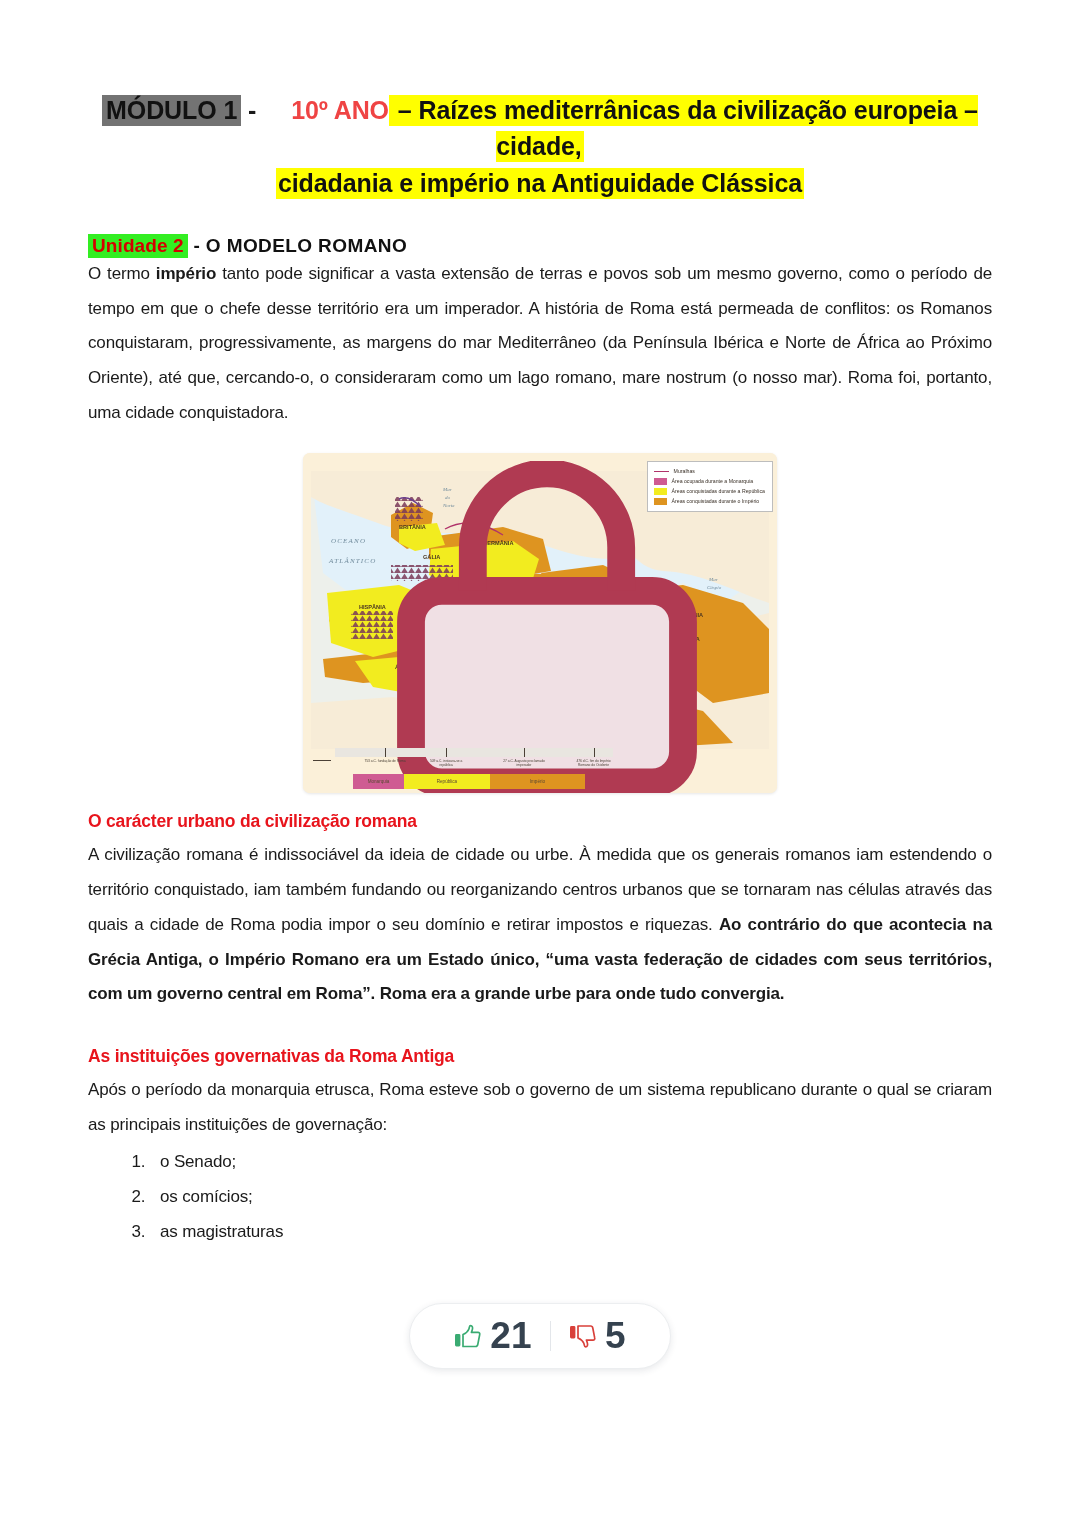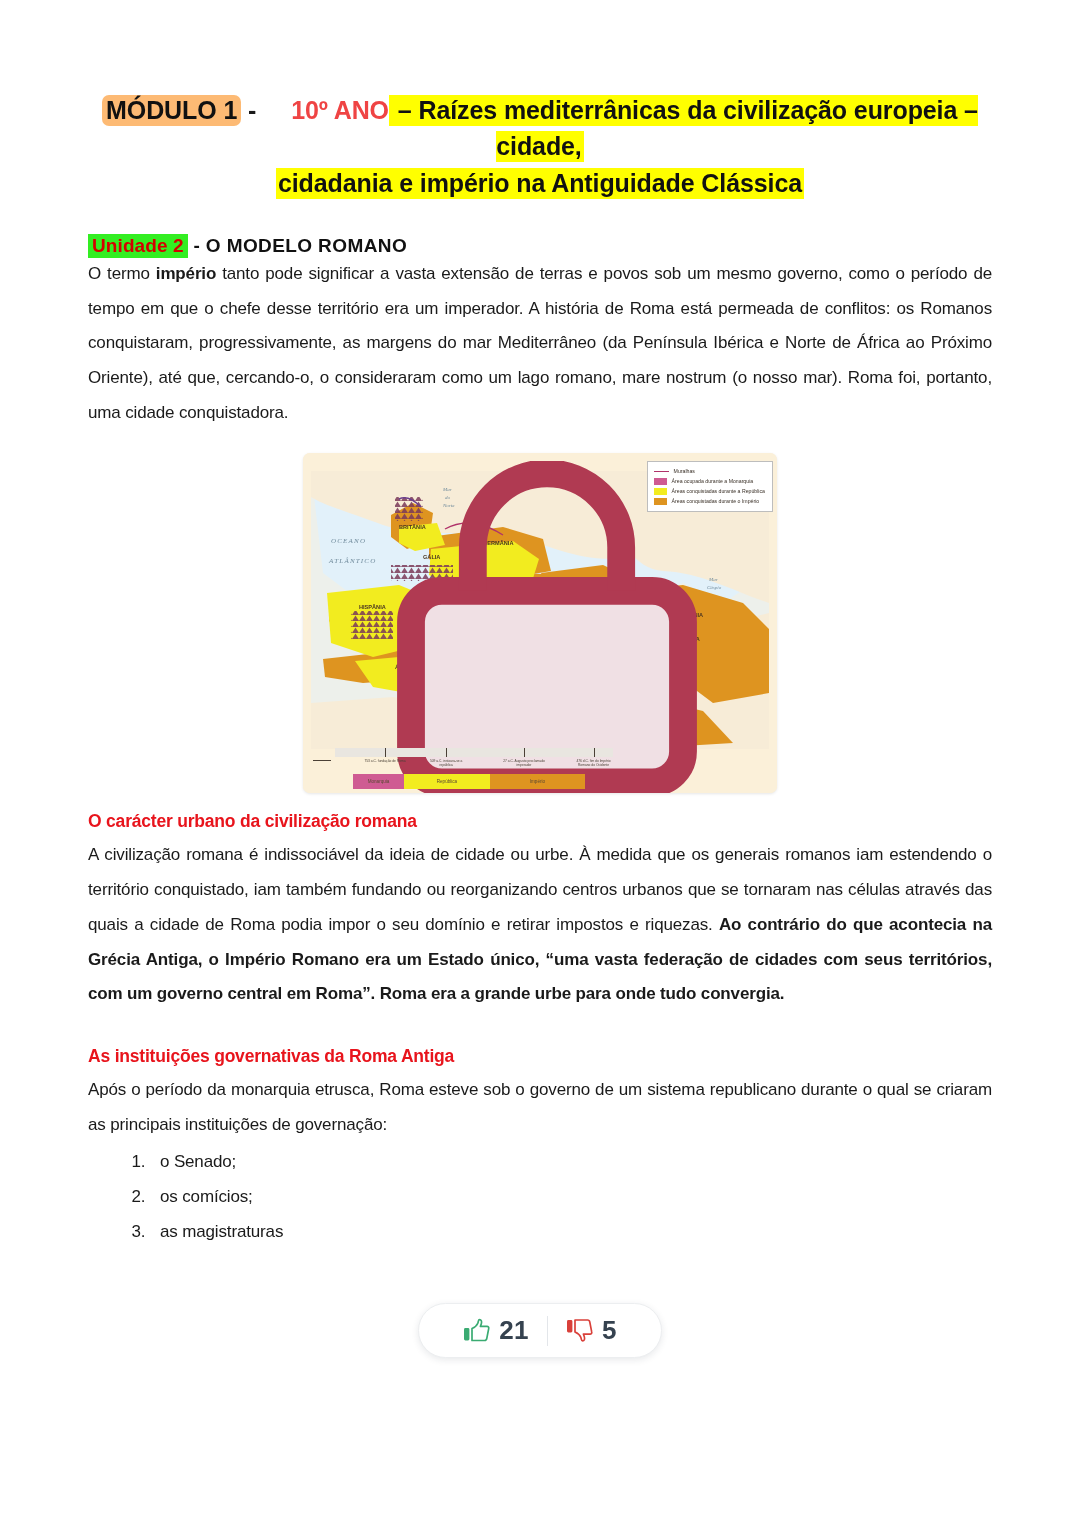--- a/index.html
+++ b/index.html
@@ -23,21 +23,21 @@
   
   .doc-title {
     margin: 0;
     padding-top: 92px;
     text-align: center;
     font-size: 25px;
     font-weight: bold;
     line-height: 1.45;
     letter-spacing: -0.1px;
   }
-  .hl-cyan  { background: #fdba74; color:#111; padding:1px 4px 2px 4px;border-radius:7px; }
+  .hl-cyan  { background: #737373; color:#111; padding:1px 4px 2px 4px; }
   .hl-yellow{ background: #ffff00; color:#111; padding:1px 2px 2px 2px; }
   .hl-green { background: #33ee22; color:#d40000; padding:1px 4px 2px 4px; }
   .red-txt  { color: #ef4444; margin-left: 28px; }
 
   .unit-line {
     text-align:left;
     margin: 34px 0 0 0;
     font-size: 19px;
     font-weight: bold;
     letter-spacing: 0.1px;
@@ -138,21 +138,21 @@
   .vote-wrap { display:flex; justify-content:center; margin-top: 54px; }
   .vote {
     display:flex; align-items:center; gap:0;
     background:#ffffff;
     border:1px solid #eceef0;
     border-radius: 40px;
     box-shadow: 0 2px 7px rgba(30,40,60,0.10);
     padding: 11px 26px;
   }
   .vote .grp { display:flex; align-items:center; gap:9px; padding:0 18px; }
-  .vote .count { font-size:26px; font-weight:bold; color:#35424f; letter-spacing:0.3px; }
+  .vote .count { font-size:37px; font-weight:bold; color:#35424f; letter-spacing:0.3px; }
   .vote .divider { width:1px; height:30px; background:#e3e6ea; }
 </style>
 </head>
 <body>
 
 <div class="page">
 
   <h1 class="doc-title">
     <span class="hl-cyan">MÓDULO  1</span><span> - </span><span class="red-txt">10º ANO</span><span class="hl-yellow"> – Raízes mediterrânicas da civilização europeia – cidade,</span><br>
     <span class="hl-yellow">cidadania e império na Antiguidade Clássica</span>

